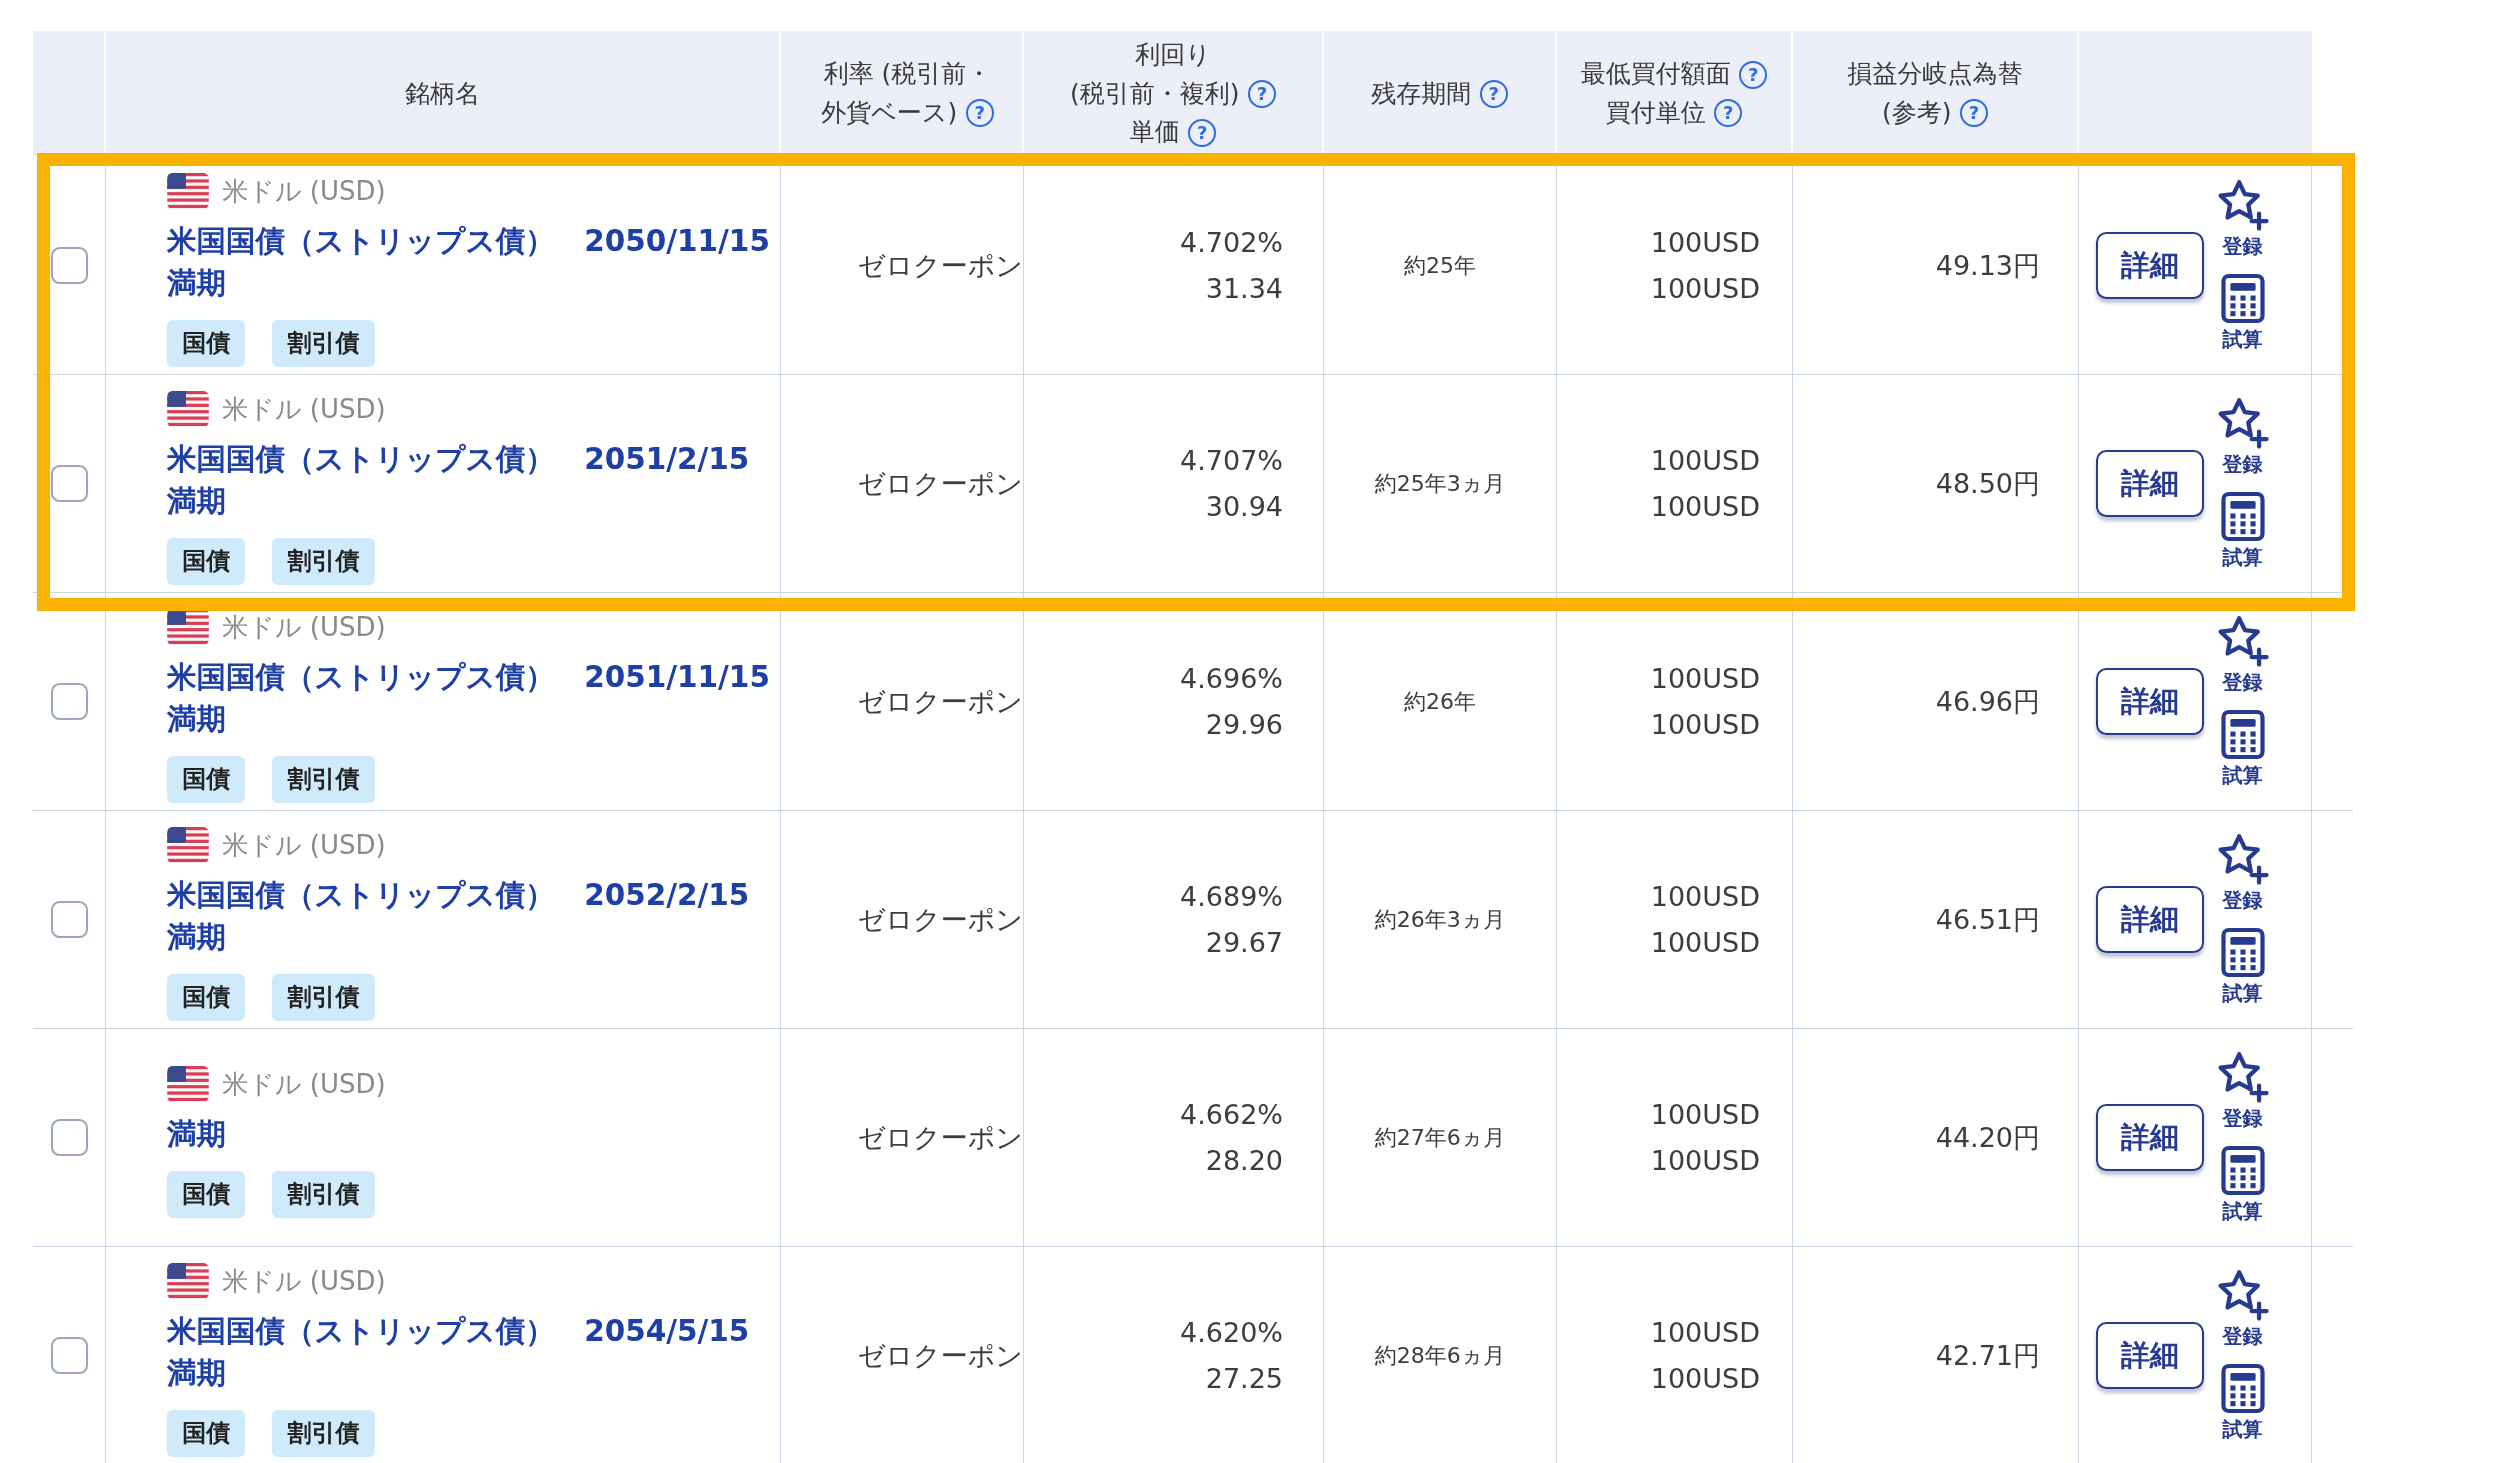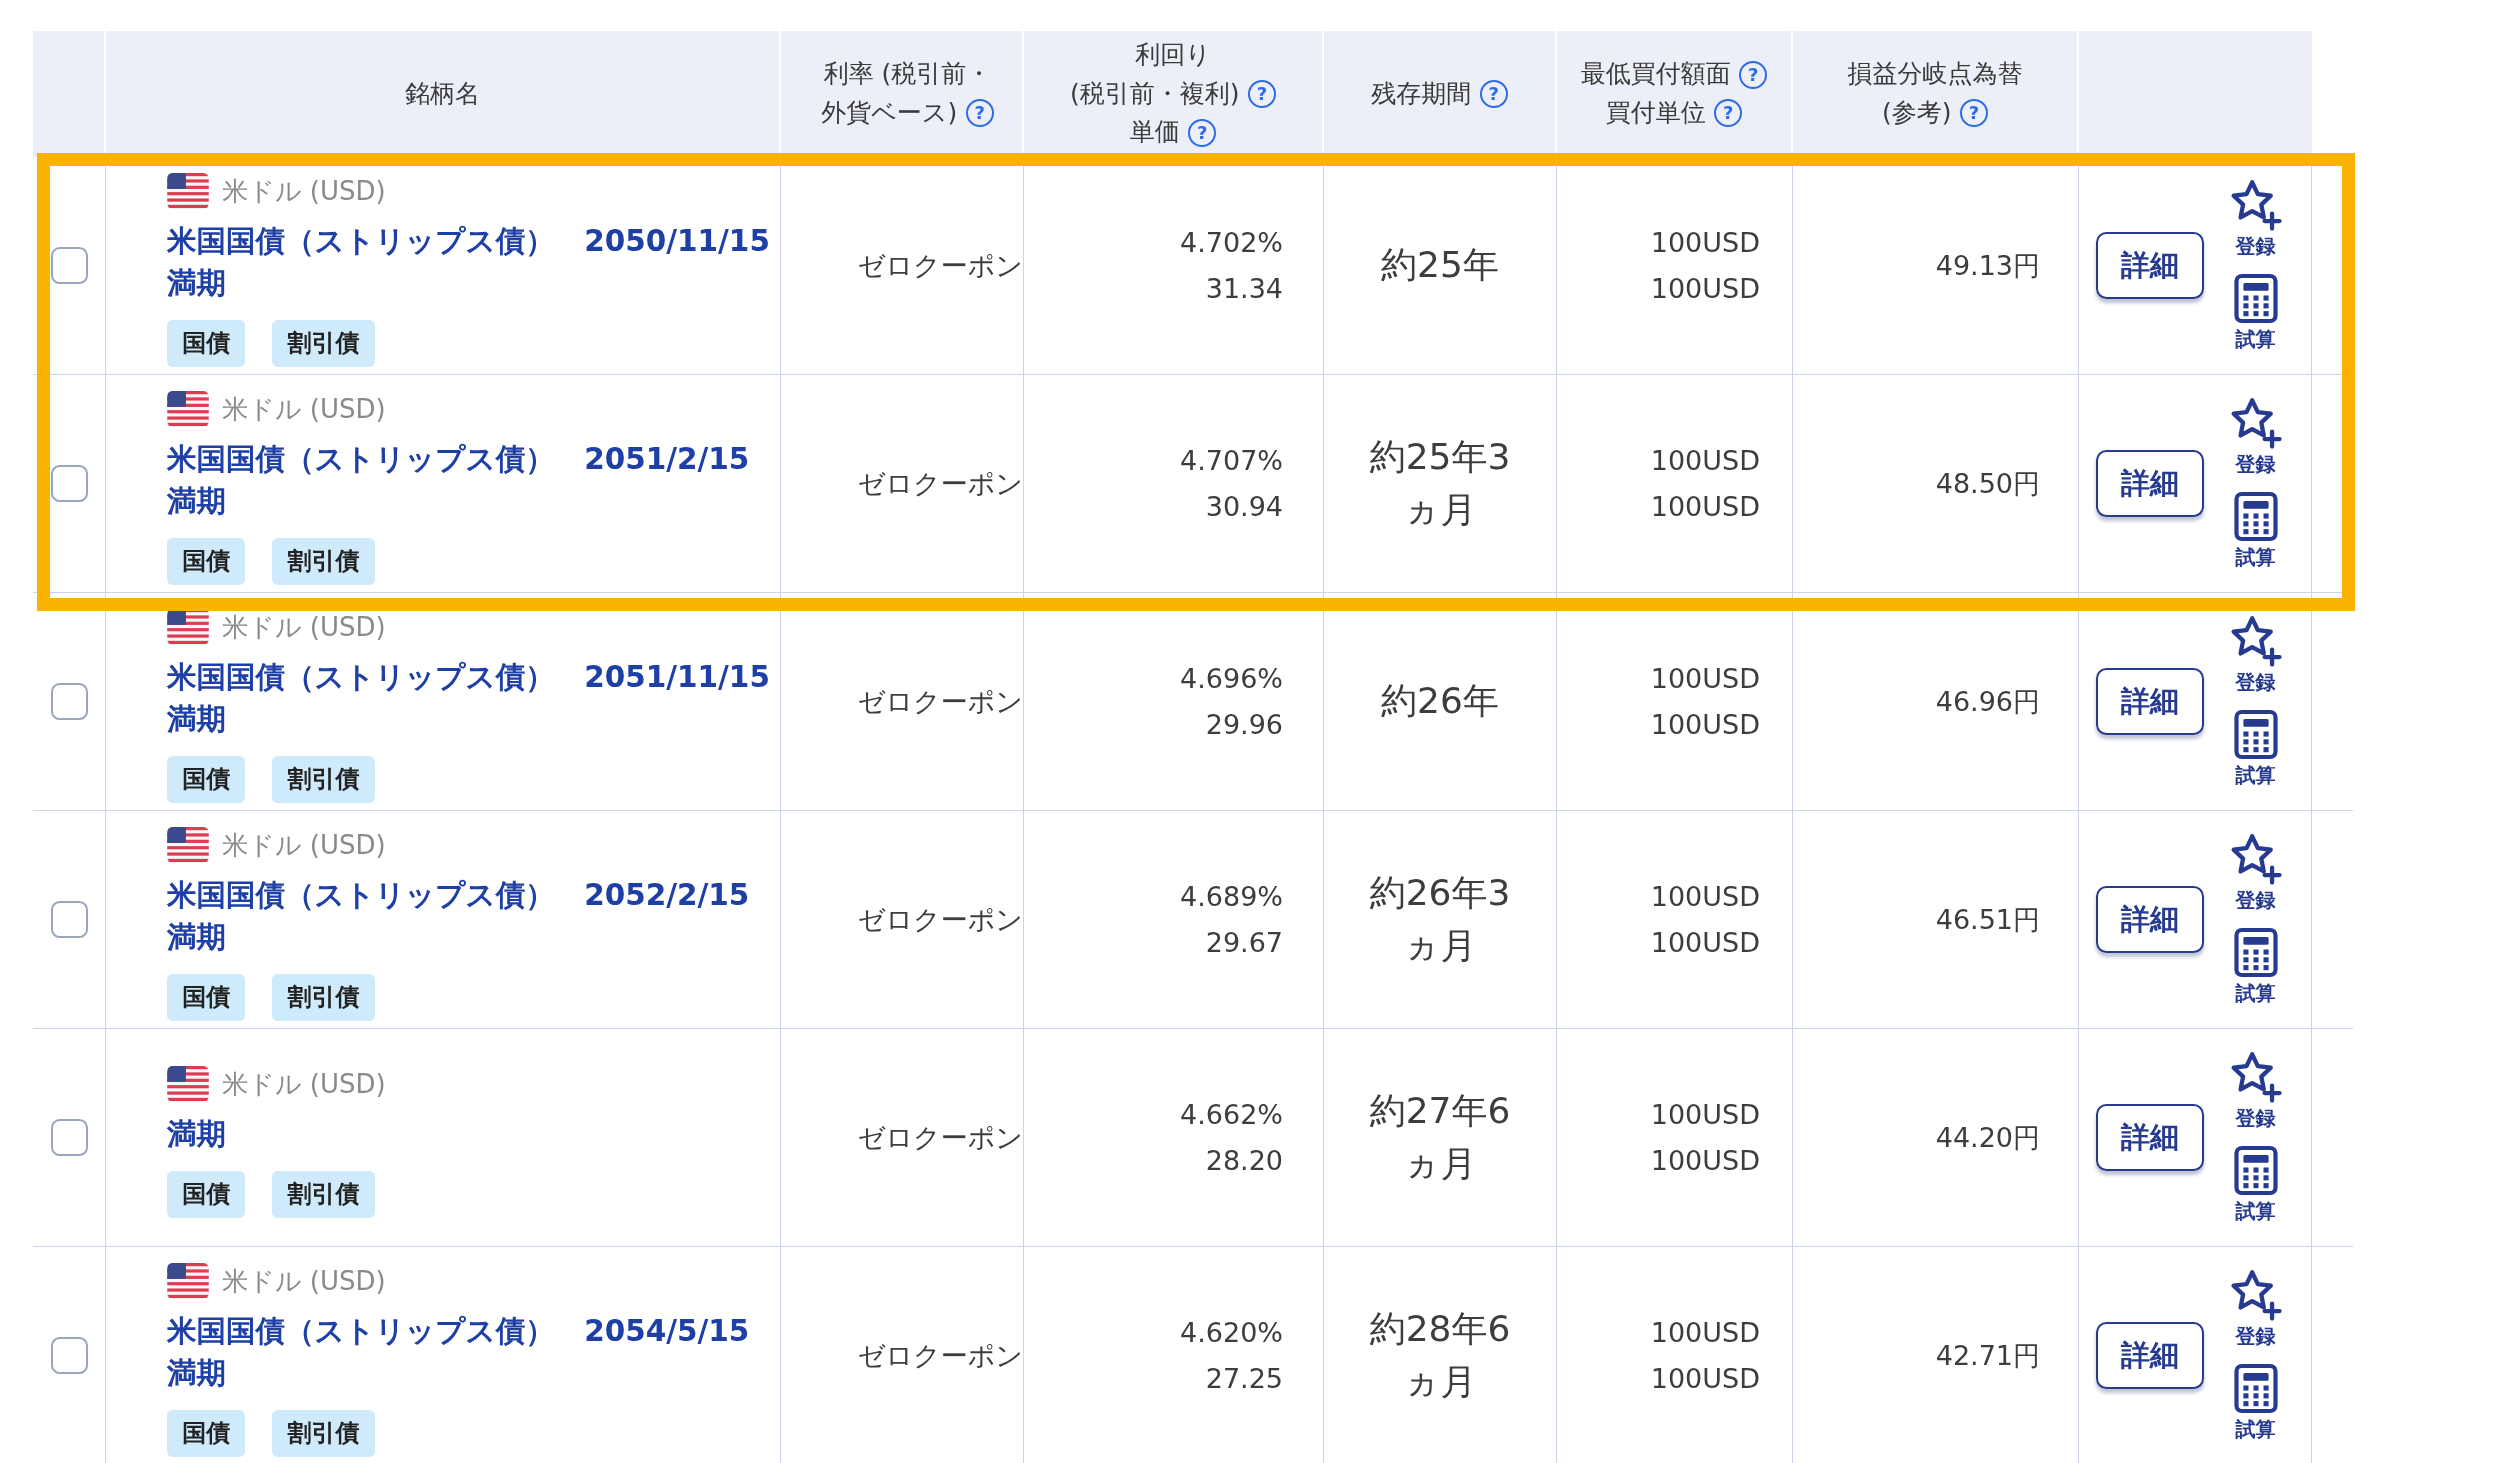--- a/index.html
+++ b/index.html
@@ -26,27 +26,27 @@
         margin-right:13.3px;flex:0 0 auto;}
   .cur{font-size:26px;color:#8a8a8a;}
   .bname{font-size:29.5px;font-weight:bold;color:#1e3fa6;line-height:1.42;cursor:pointer;}
   .mat{display:block;}
   .badges{display:flex;gap:27px;margin-top:15.2px;}
   .badge{background:#cfeafa;color:#222;font-size:24px;font-weight:bold;
          padding:7.6px 15.2px;border-radius:5.7px;}
   .cell.c3{align-items:flex-end;font-size:27px;}
   .cell.c4{align-items:flex-end;padding-right:40px;font-size:27px;}
   .cell.c4 .val{margin:7.6px 0;}
-  .cell.c5{align-items:center;font-size:36px;}
+  .cell.c5{align-items:center;font-size:22px;}
   .period{width:143px;text-align:center;line-height:1.45;}
   .cell.c6{align-items:flex-end;padding-right:32px;font-size:27px;}
   .cell.c6 .val{margin:7.6px 0;}
   .cell.c7{align-items:flex-end;padding-right:38px;font-size:27px;}
   .cell.c8{flex-direction:row;align-items:center;justify-content:flex-start;
-           padding-left:17px;gap:25px;border-right:1.9px solid #ccd5e5;}
+           padding-left:17px;gap:12px;border-right:1.9px solid #ccd5e5;}
   .detail-btn{background:#fff;border:2.9px solid #263a8f;border-radius:10.5px;
               color:#263a8f;font-weight:bold;font-size:29px;
               font-family:"DejaVu Sans","Liberation Sans",sans-serif;
               padding:11.4px 23px;cursor:pointer;
               box-shadow:0 3.8px 3.8px rgba(90,100,140,.38);}
   .icon-stack{display:flex;flex-direction:column;align-items:center;gap:13.3px;}
   .icon-group{display:flex;flex-direction:column;align-items:center;cursor:pointer;}
   .icon-label{font-size:20px;font-weight:bold;color:#263a8f;margin-top:1.9px;}
   .q{display:inline-flex;width:28px;height:28px;border:2.9px solid #2e6be6;border-radius:50%;
      align-items:center;justify-content:center;font-size:18px;font-weight:bold;

